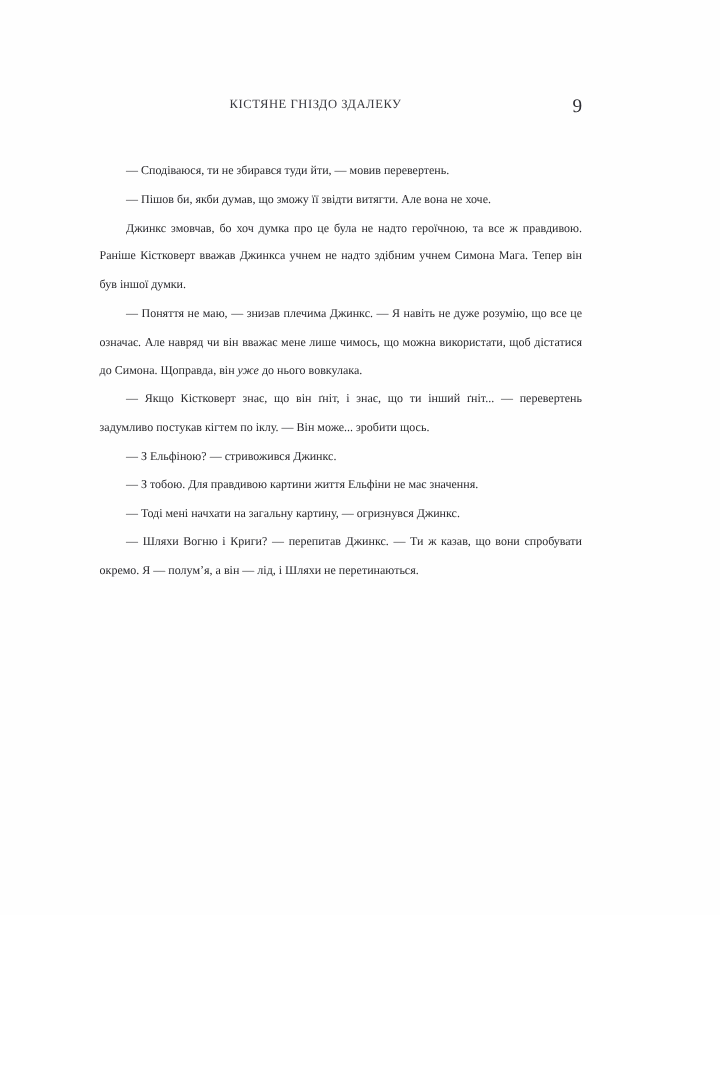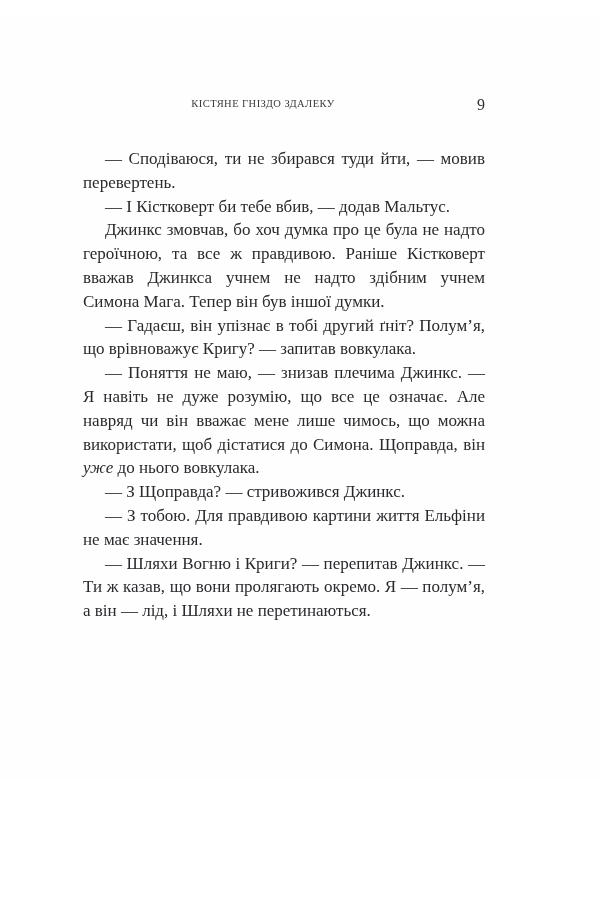--- a/index.html
+++ b/index.html
@@ -13,21 +13,20 @@
     color: #2a2a2e;
   }
 
   .page {
     position: relative;
     width: 600px;
     height: 763px;
     background: #fefefe;
     overflow: hidden;
     box-sizing: border-box;
-    margin-top: 16px;
   }
 
   
   .running-head {
     position: absolute;
     left: 83px;
     top: 80px;
     width: 402px;
     height: 26px;
   }
@@ -56,21 +55,21 @@
   
   .textblock {
     position: absolute;
     left: 83px;
     top: 131px;
     width: 402px;
   }
 
   p.para {
     margin: 0;
-    font-size: 17px;
+    font-size: 10px;
     line-height: 23.8px;
     text-align: justify;
     text-indent: 22px;
     text-justify: inter-word;
     hyphens: manual;
     -webkit-hyphens: manual;
     word-spacing: 0px;
   }
 
   
@@ -86,32 +85,33 @@
 
   <div class="running-head">
     <div class="running-head-title">КІСТЯНЕ ГНІЗДО ЗДАЛЕКУ</div>
     <div class="running-head-folio">9</div>
   </div>
 
   <div class="textblock">
 
     <p class="para">— Сподіваюся, ти не збирався туди йти, — мовив перевертень.</p>
 
+    <p class="para">— Пішов би, якби думав, що зможу її звідти витягти. Але вона не хоче.</p>
 
-    <p class="para">— І Кістковерт би тебе вбив, — додав Мальтус.</p>
 
     <p class="para">Джинкс змовчав, бо хоч думка про це була не надто героїчною, та все ж правдивою. Раніше Кістковерт вважав Джинкса учнем не надто здібним учнем Симона Мага. Тепер він був іншої думки.</p>
 
-    <p class="para">— Гадаєш, він упізнає в тобі другий ґніт? Полум’я, що врівноважує Кригу? — запитав вовкулака.</p>
 
     <p class="para"><span>— Поняття не маю, — знизав плечима Джинкс. — Я навіть не дуже розумію, що все це означає. Але навряд чи він вважає мене лише чимось, що можна використати, щоб дістатися до Симона. Щоправда, він </span><em class="ital">уже</em><span> до нього вовкулака.</span></p>
 
+    <p class="para">— Якщо Кістковерт знає, що він ґніт, і знає, що ти інший ґніт... — перевертень задумливо постукав кігтем по іклу. — Він може... зробити щось.</p>
 
-    <p class="para">— З Щоправда? — стривожився Джинкс.</p>
+    <p class="para">— З Ельфіною? — стривожився Джинкс.</p>
 
     <p class="para">— З тобою. Для правдивою картини життя Ельфіни не має значення.</p>
 
+    <p class="para">— Тоді мені начхати на загальну картину, — огризнувся Джинкс.</p>
 
 
-    <p class="para">— Шляхи Вогню і Криги? — перепитав Джинкс. — Ти ж казав, що вони пролягають окремо. Я — полум’я, а він — лід, і Шляхи не перетинаються.</p>
+    <p class="para">— Шляхи Вогню і Криги? — перепитав Джинкс. — Ти ж казав, що вони спробувати окремо. Я — полум’я, а він — лід, і Шляхи не перетинаються.</p>
 
   </div>
 </div>
 
 </body></html>

